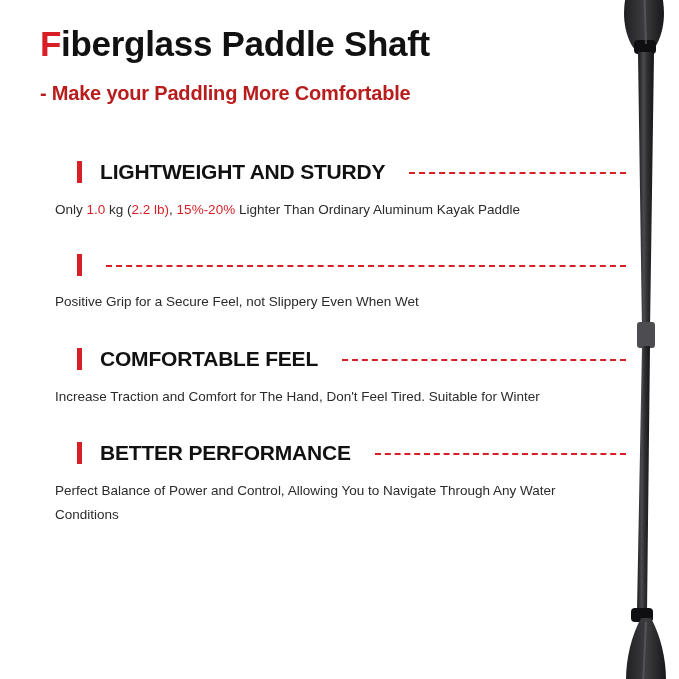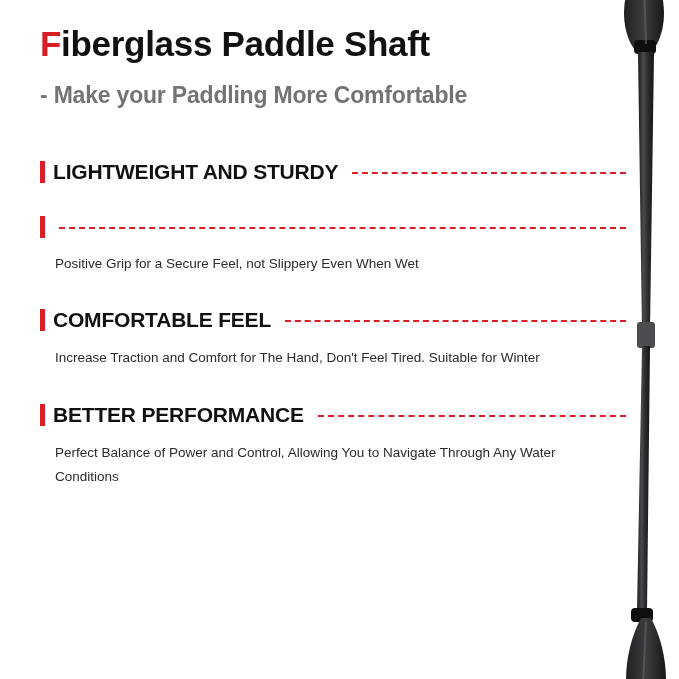--- a/index.html
+++ b/index.html
@@ -35,41 +35,42 @@
     letter-spacing: -0.3px;
     color: #111111;
     line-height: 1.15;
     white-space: nowrap;
   }
   .main-title .accent {
     color: #d81f26;
   }
   .subtitle {
     margin-top: 18px;
-    font-size: 23px;
+    font-size: 20px;
     font-weight: bold;
-    color: #737373;
+    color: #b91c1c;
     letter-spacing: -0.2px;
     white-space: nowrap;
   }
 
   
   .features {
     position: absolute;
     left: 40px;
     top: 160px;
     width: 590px;
   }
   .feature {
     margin-bottom: 32px;
   }
   .feature-head {
     display: flex;
     align-items: center;
-    gap: 8px;
+    gap: 18px;
+    margin-left: 37px;
   }
   .bar {
     width: 5px;
     height: 22px;
     background: #d81f26;
     flex: 0 0 auto;
   }
   .feature-title {
     font-size: 21px;
     font-weight: bold;
@@ -119,20 +120,21 @@
   </div>
 
   <div class="features">
 
     <div class="feature">
       <div class="feature-head">
         <span class="bar"></span>
         <span class="feature-title">LIGHTWEIGHT AND STURDY</span>
         <span class="dashes"></span>
       </div>
+      <div class="feature-desc"><span>Only </span><span class="hl">1.0</span><span> kg (</span><span class="hl">2.2 lb)</span><span>, </span><span class="hl">15%-20%</span><span> Lighter Than Ordinary Aluminum Kayak Paddle</span></div>
     </div>
 
     <div class="feature">
       <div class="feature-head">
         <span class="bar"></span>
         <span class="dashes"></span>
       </div>
       <div class="feature-desc">Positive Grip for a Secure Feel, not Slippery Even When Wet</div>
     </div>
 

